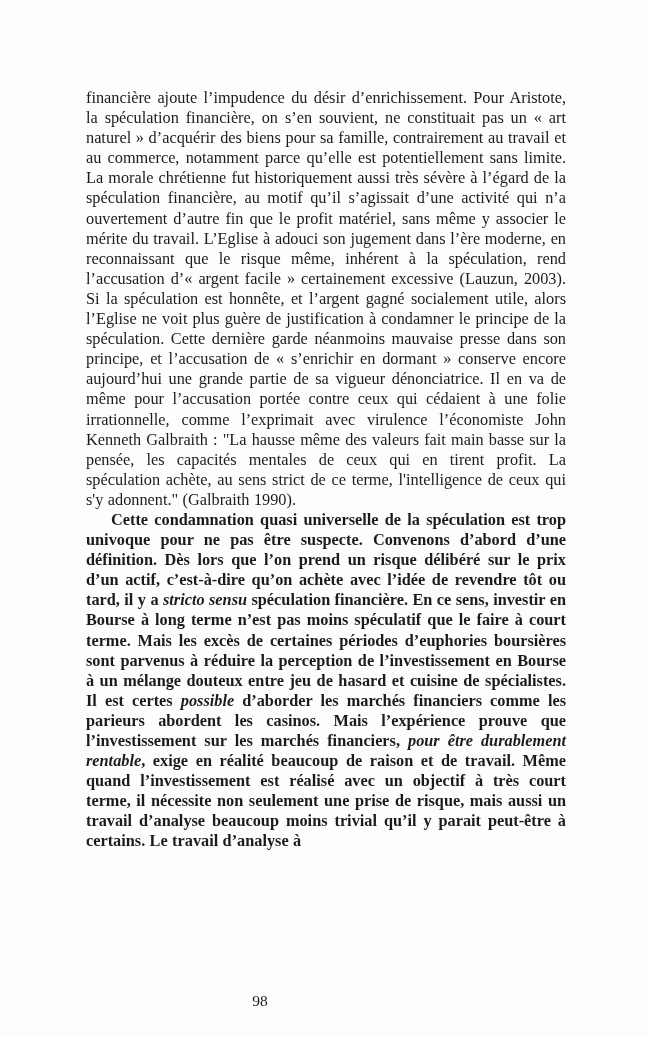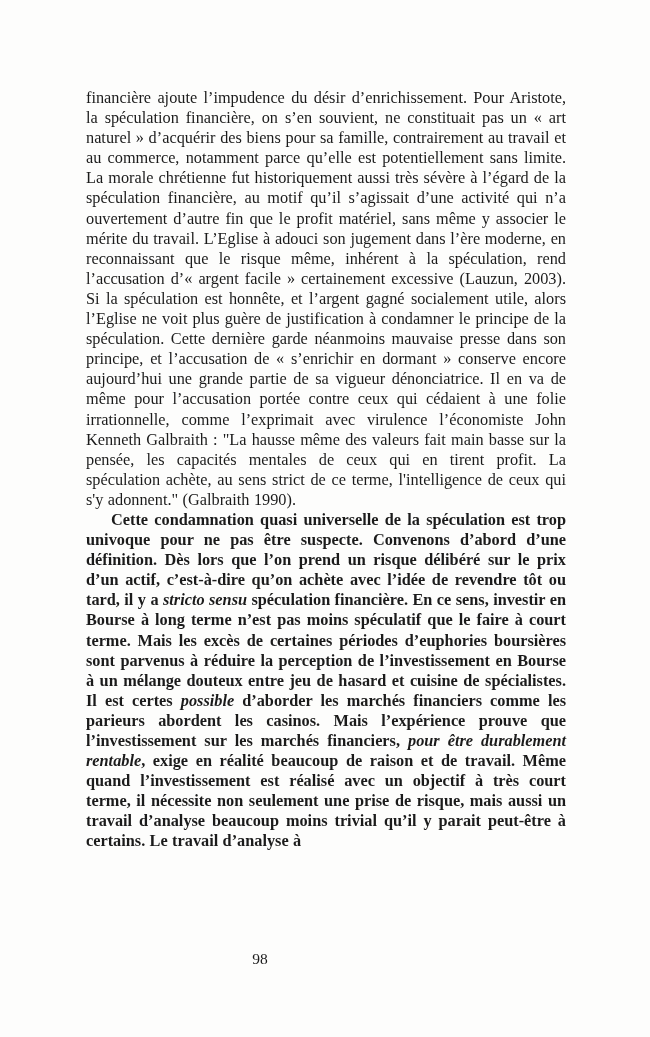--- a/index.html
+++ b/index.html
@@ -34,21 +34,21 @@
   }
   .para.indent {
     text-indent: 25px;
     font-weight: bold;
   }
   .italic {
     font-style: italic;
   }
   .page-number {
     position: absolute;
-    top: 950px;
+    top: 992px;
     left: 0;
     width: 520px;
     text-align: center;
     font-size: 15.5px;
     color: #1b1b1b;
   }
 </style>
 </head>
 <body>
 

